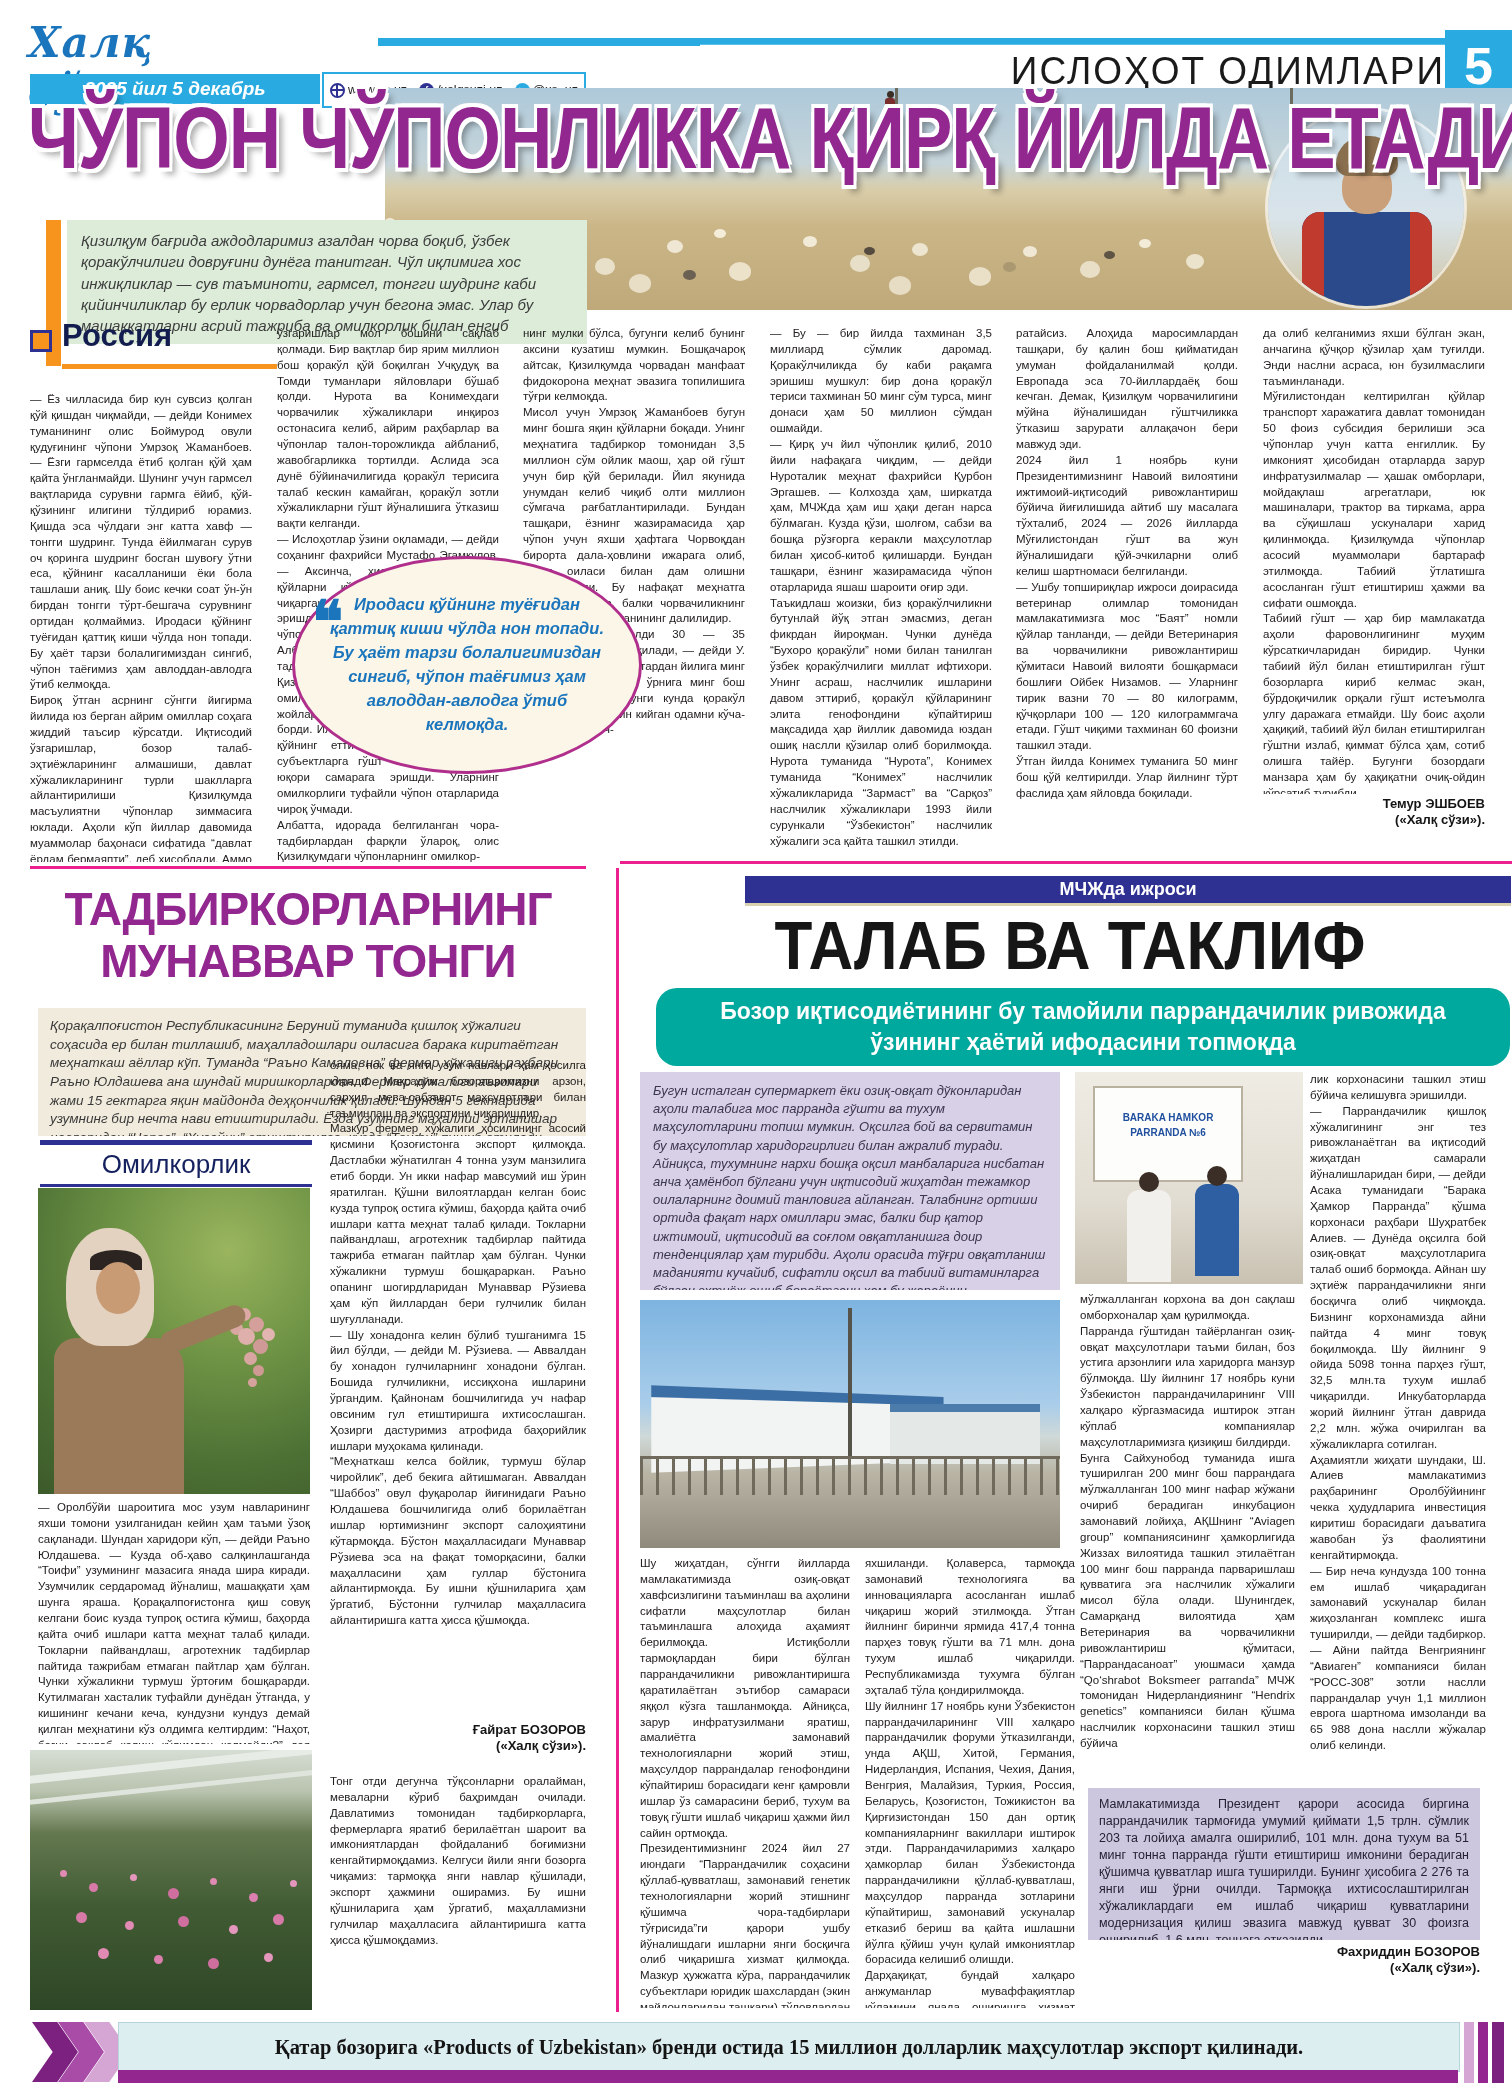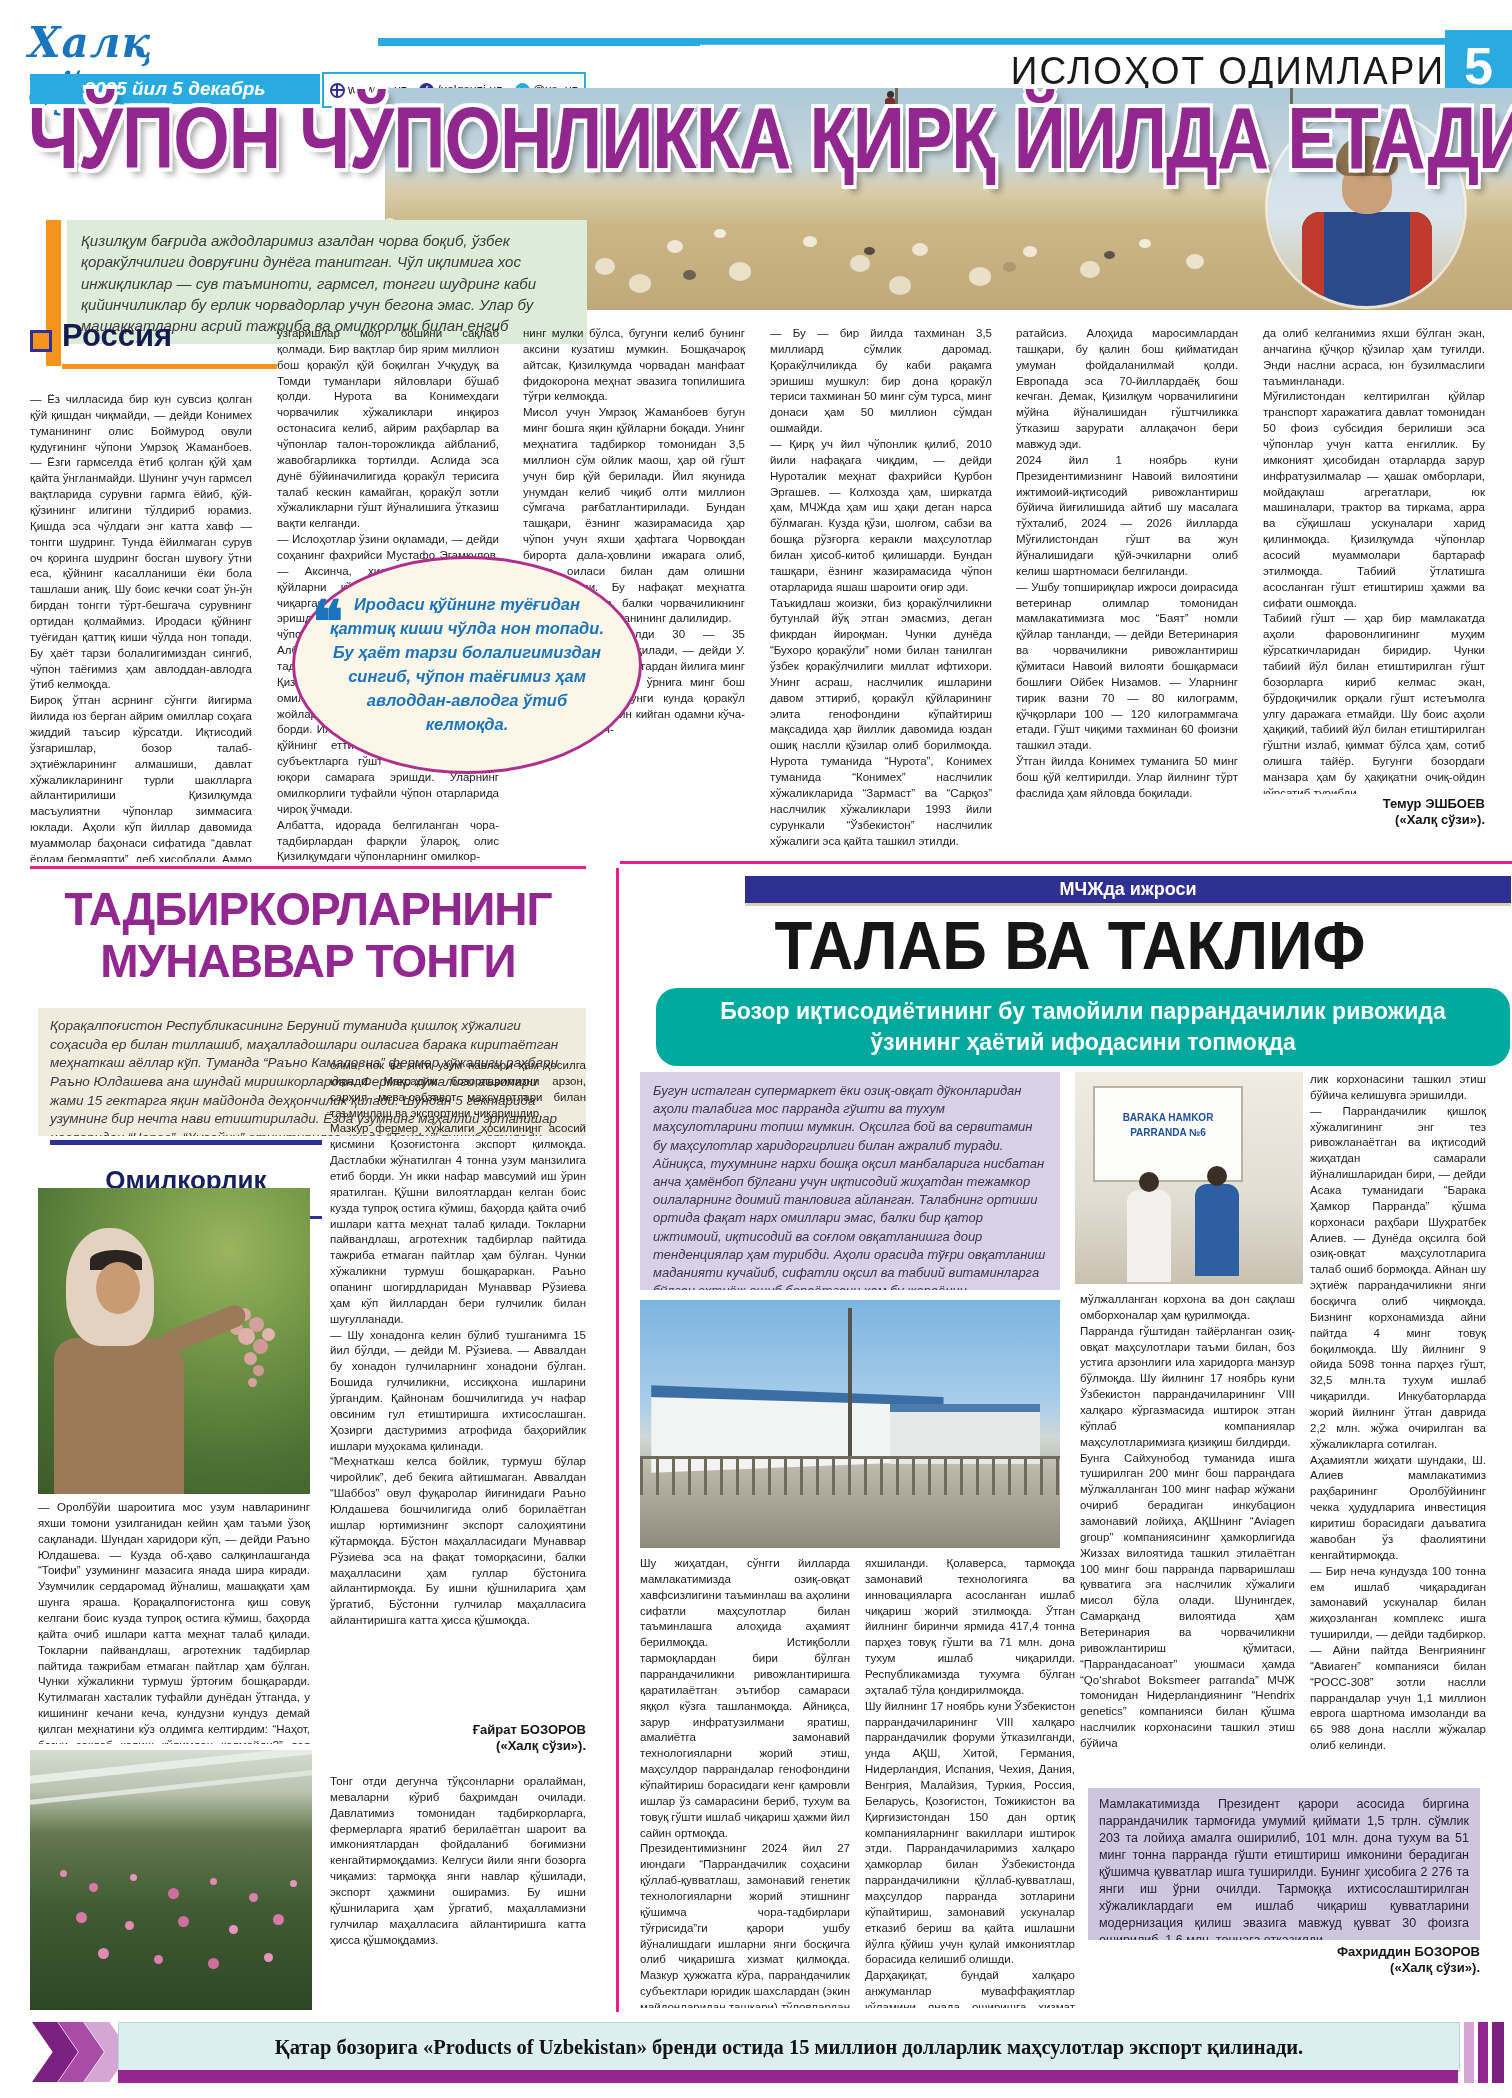--- a/index.html
+++ b/index.html
@@ -73,22 +73,22 @@
       border-radius:50%;box-sizing:border-box;display:flex;align-items:center;justify-content:center;
       padding:26px 34px;text-align:center;font-style:italic;font-weight:bold;font-size:16.5px;
       line-height:1.45;color:#1b75bc;}
   .qmark{left:312px;top:588px;font-size:58px;font-weight:bold;color:#1b75bc;font-family:"DejaVu Serif",serif;}
   .rule{background:#ec1f8f;}
   
   .h2{left:30px;top:884px;width:556px;text-align:center;font-weight:bold;font-size:46px;line-height:1.12;
       color:#92278f;letter-spacing:-1px;}
   .lead2{left:38px;top:1008px;width:548px;height:128px;background:#f0ebdd;padding:9px 12px;box-sizing:border-box;
       font-style:italic;font-size:13.5px;line-height:1.38;color:#3a3a3a;overflow:hidden;}
-  .rub2{left:50px;top:1140px;width:272px;border-top:5px solid #2e3192;border-bottom:3px solid #2e3192;
-      text-align:center;font-weight:bold;font-size:26px;color:#15205e;padding:20px 0;}
+  .rub2{left:40px;top:1140px;width:272px;border-top:5px solid #2e3192;border-bottom:3px solid #2e3192;
+      text-align:center;font-weight:normal;font-size:26px;color:#15205e;padding:4px 0;}
   .photo2{left:38px;top:1188px;width:272px;height:306px;overflow:hidden;
       background:radial-gradient(circle at 70% 20%,#9ab55e 0%,#6f9445 35%,#4c7034 70%,#3c5a2a 100%);}
   .grapes{position:absolute;left:200px;top:120px;width:13px;height:13px;border-radius:50%;background:#dca9a4;
       box-shadow:12px 10px 0 1px #d5a09c,2px 22px 0 2px #dfb0ab,16px 32px 0 1px #cf9a95,6px 44px 0 0 #d8a5a0,
       14px 56px 0 -1px #cf9a93,8px 68px 0 -2px #d6a29c,24px 20px 0 0 #e2b5b0,-8px 14px 0 0 #d8a7a2;}
   .scarf{position:absolute;left:28px;top:40px;width:88px;height:118px;border-radius:48% 48% 30% 40%;background:#e3d2c0;}
   .face2{position:absolute;left:58px;top:74px;width:44px;height:52px;border-radius:50%;background:#c89b74;}
   .hair2{position:absolute;left:52px;top:62px;width:52px;height:20px;border-radius:50% 50% 0 0;background:#2c2420;}
   .body2{position:absolute;left:16px;top:150px;width:130px;height:156px;border-radius:22px 30px 0 0;background:#9a7a58;}
   .arm2{position:absolute;left:120px;top:130px;width:90px;height:22px;border-radius:12px;background:#9a7a58;transform:rotate(-22deg);}

